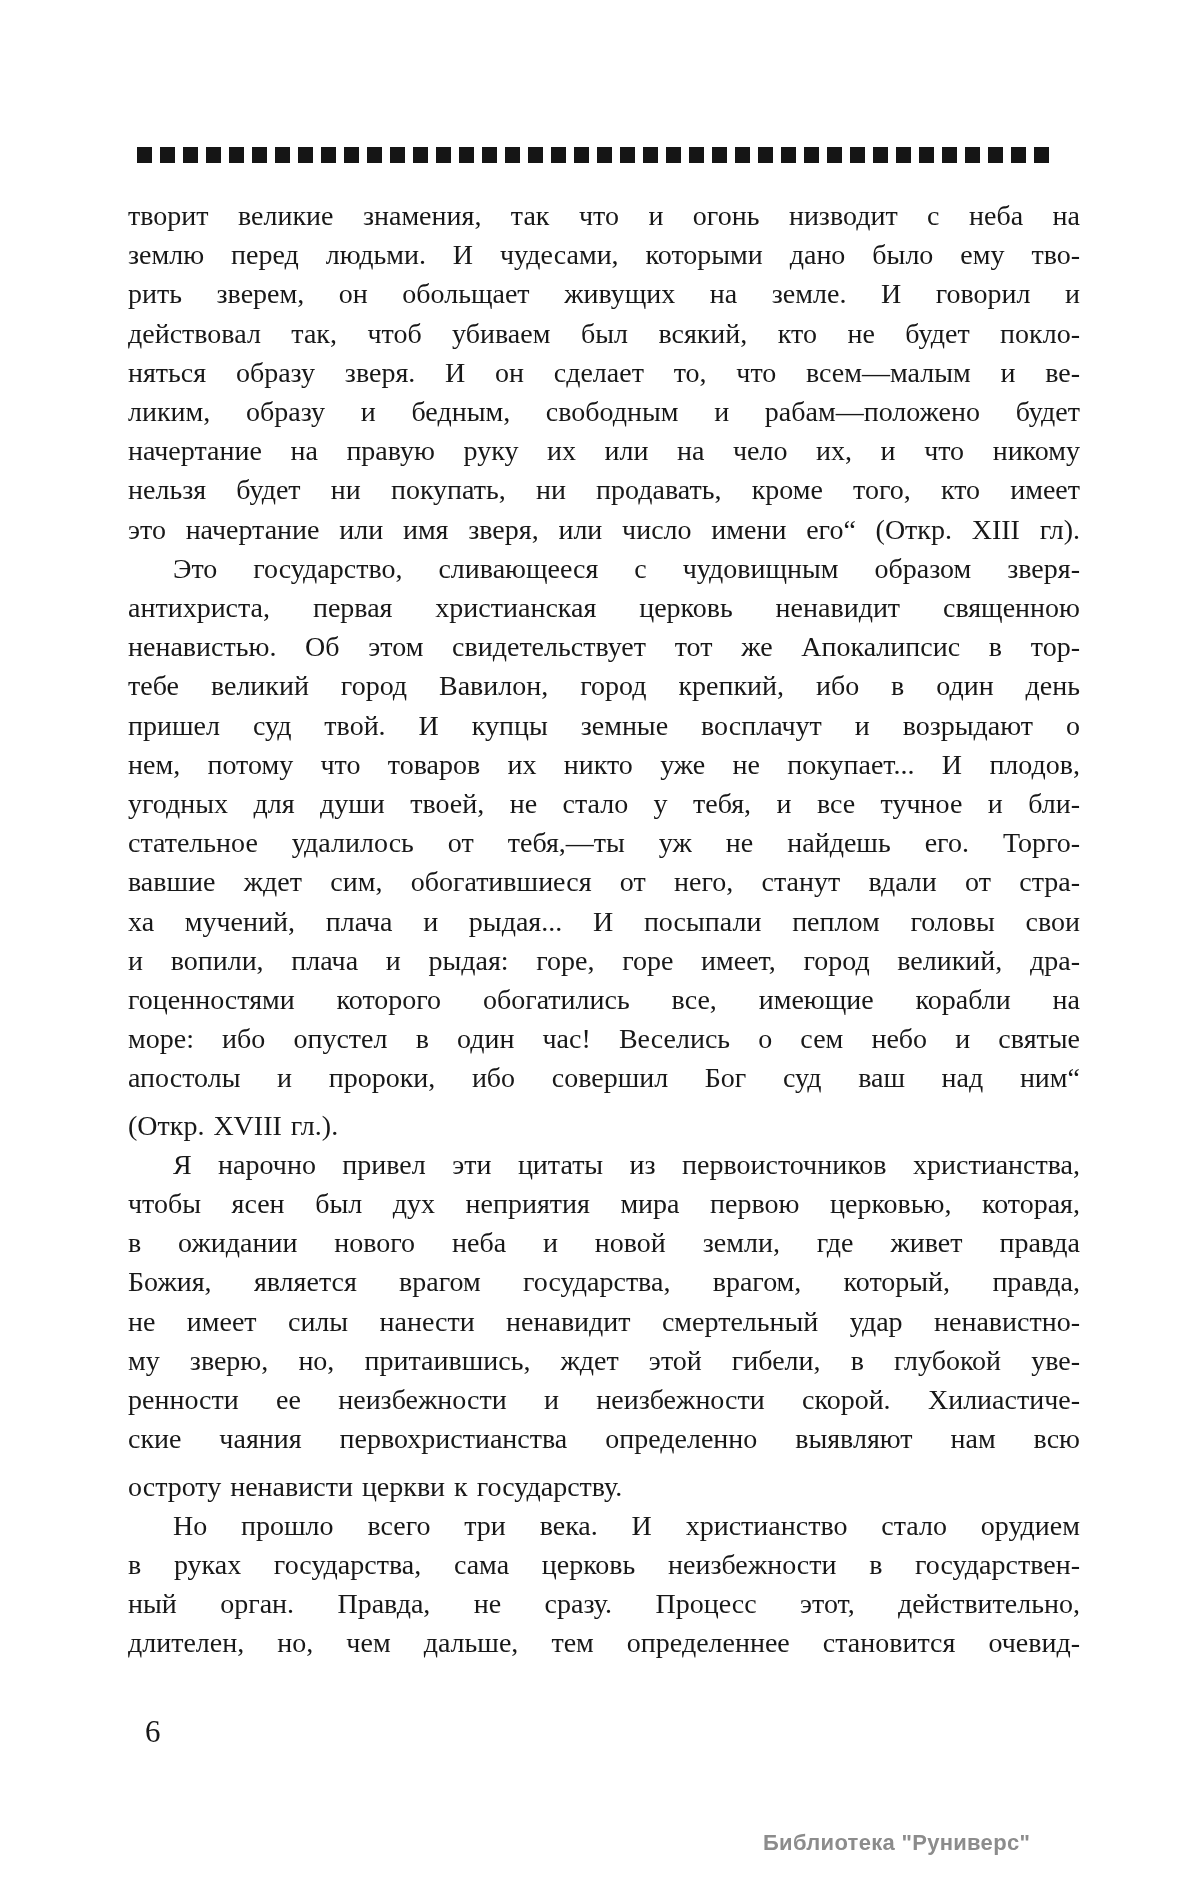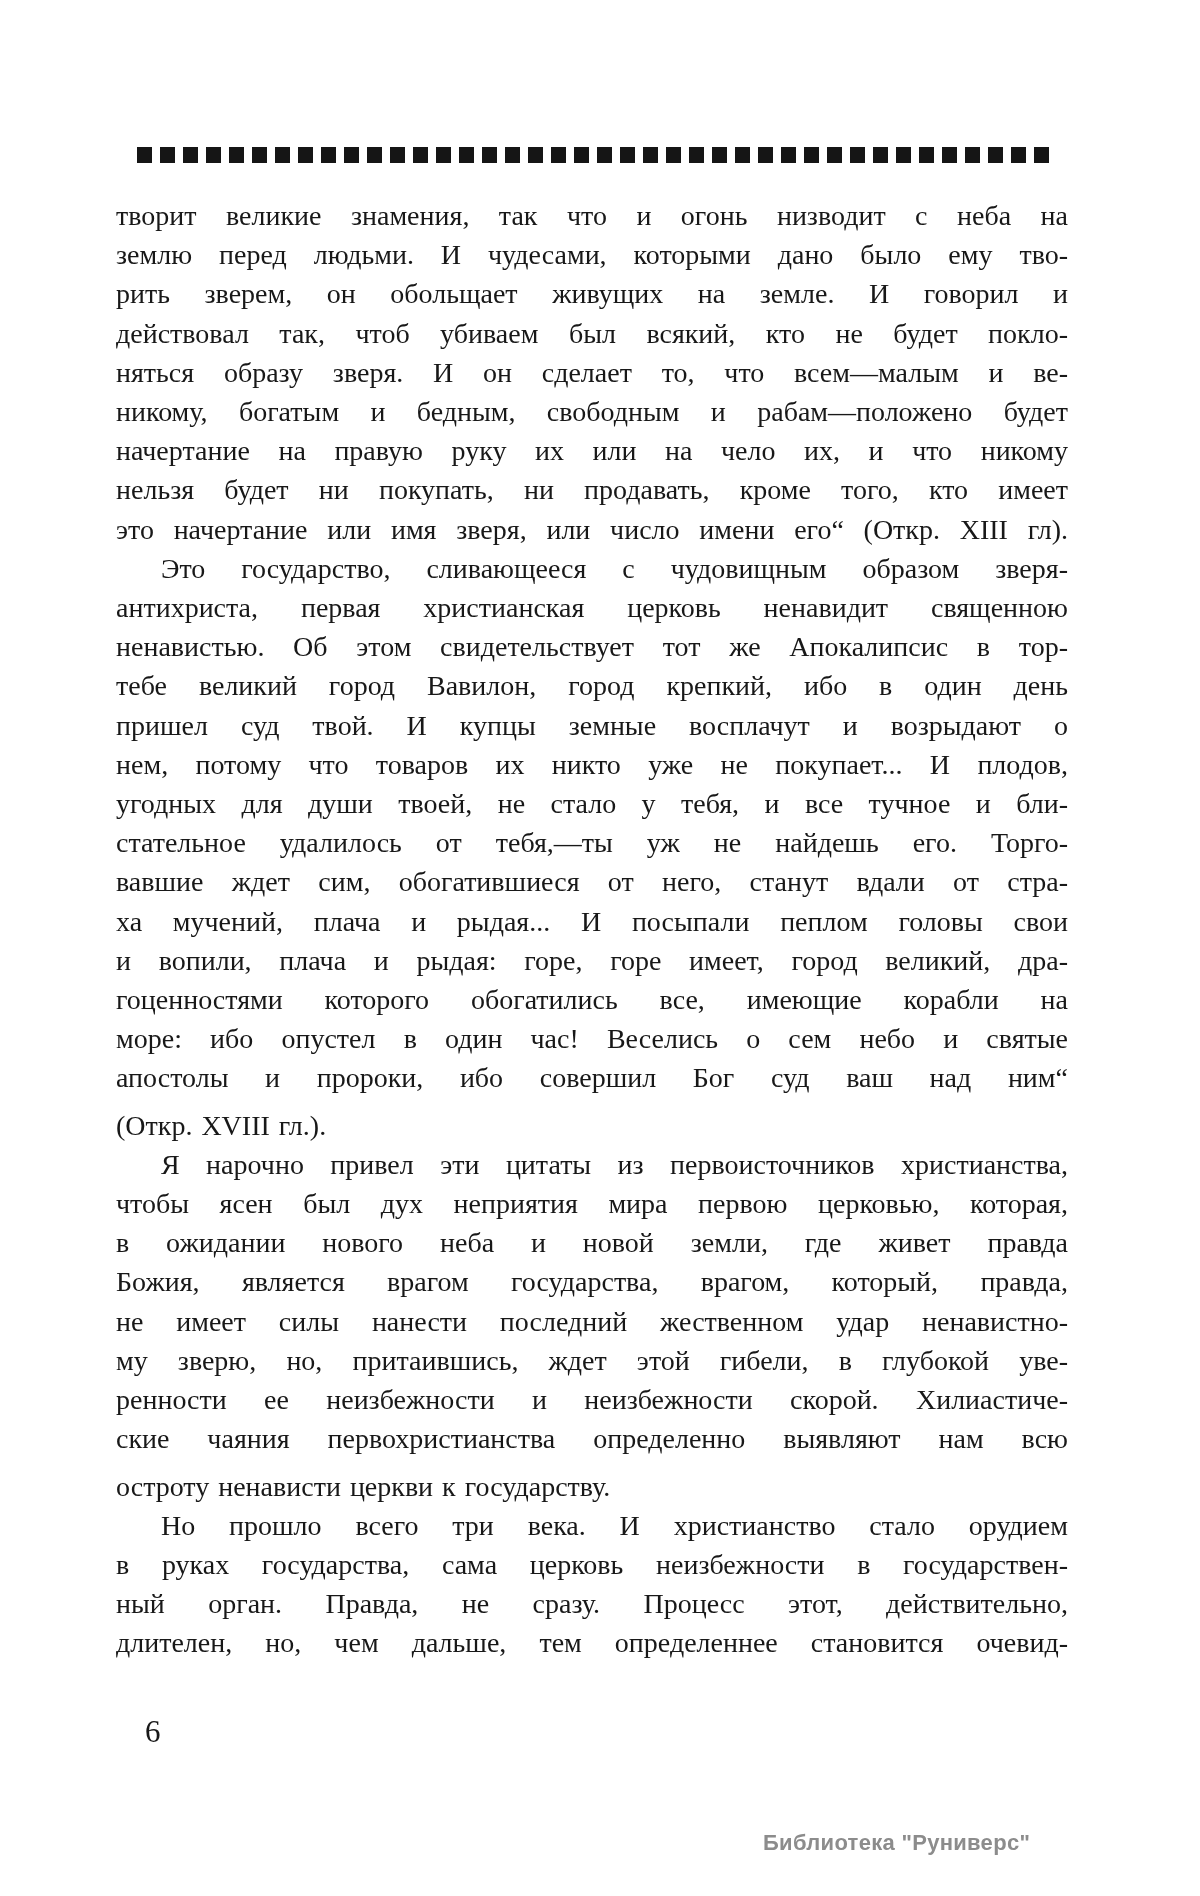--- a/index.html
+++ b/index.html
@@ -17,21 +17,21 @@
     left: 137px;
     width: 912px;
     height: 16px;
     background: repeating-linear-gradient(90deg,
       #151515 0px, #151515 15px,
       transparent 15px, transparent 23px);
   }
   .text-block {
     position: absolute;
     top: 196px;
-    left: 116px;
+    left: 128px;
     width: 952px;
     color: #181818;
     font-size: 28px;
     line-height: 39.2px;
     word-spacing: 2px;
   }
   .line {
     text-align: justify;
     text-align-last: justify;
     white-space: normal;
@@ -61,21 +61,21 @@
 <body>
 
 <div class="page">
   <div class="dashed-rule"></div>
   <div class="text-block">
       <div class="line">творит великие знамения, так что и огонь низводит с неба на</div>
       <div class="line">землю перед людьми. И чудесами, которыми дано было ему тво-</div>
       <div class="line">рить зверем, он обольщает живущих на земле. И говорил и</div>
       <div class="line">действовал так, чтоб убиваем был всякий, кто не будет покло-</div>
       <div class="line">няться образу зверя. И он сделает то, что всем—малым и ве-</div>
-      <div class="line">никому, богатым и бедным, свободным и рабам—положено будет</div>
+      <div class="line">ликим, образу и бедным, свободным и рабам—положено будет</div>
       <div class="line">начертание на правую руку их или на чело их, и что никому</div>
       <div class="line">нельзя будет ни покупать, ни продавать, кроме того, кто имеет</div>
       <div class="line">это начертание или имя зверя, или число имени его“ (Откр. XIII гл).</div>
       <div class="line indent">Это государство, сливающееся с чудовищным образом зверя-</div>
       <div class="line">антихриста, первая христианская церковь ненавидит священною</div>
       <div class="line">ненавистью. Об этом свидетельствует тот же Апокалипсис в тор-</div>
       <div class="line">тебе великий город Вавилон, город крепкий, ибо в один день</div>
       <div class="line">пришел суд твой. И купцы земные восплачут и возрыдают о</div>
       <div class="line">нем, потому что товаров их никто уже не покупает... И плодов,</div>
       <div class="line">угодных для души твоей, не стало у тебя, и все тучное и бли-</div>
@@ -84,21 +84,21 @@
       <div class="line">ха мучений, плача и рыдая... И посыпали пеплом головы свои</div>
       <div class="line">и вопили, плача и рыдая: горе, горе имеет, город великий, дра-</div>
       <div class="line">гоценностями которого обогатились все, имеющие корабли на</div>
       <div class="line">море: ибо опустел в один час! Веселись о сем небо и святые</div>
       <div class="line">апостолы и пророки, ибо совершил Бог суд ваш над ним“</div>
       <div class="line short">(Откр. XVIII гл.).</div>
       <div class="line indent">Я нарочно привел эти цитаты из первоисточников христианства,</div>
       <div class="line">чтобы ясен был дух неприятия мира первою церковью, которая,</div>
       <div class="line">в ожидании нового неба и новой земли, где живет правда</div>
       <div class="line">Божия, является врагом государства, врагом, который, правда,</div>
-      <div class="line">не имеет силы нанести последний жественном удар ненавистно-</div>
+      <div class="line">не имеет силы нанести ненавидит смертельный удар ненавистно-</div>
       <div class="line">му зверю, но, притаившись, ждет этой гибели, в глубокой уве-</div>
       <div class="line">ренности ее неизбежности и неизбежности скорой. Хилиастиче-</div>
       <div class="line">ские чаяния первохристианства определенно выявляют нам всю</div>
       <div class="line short">остроту ненависти церкви к государству.</div>
       <div class="line indent">Но прошло всего три века. И христианство стало орудием</div>
       <div class="line">в руках государства, сама церковь неизбежности в государствен-</div>
       <div class="line">ный орган. Правда, не сразу. Процесс этот, действительно,</div>
       <div class="line">длителен, но, чем дальше, тем определеннее становится очевид-</div>
     </div>
   <div class="page-number">6</div>

